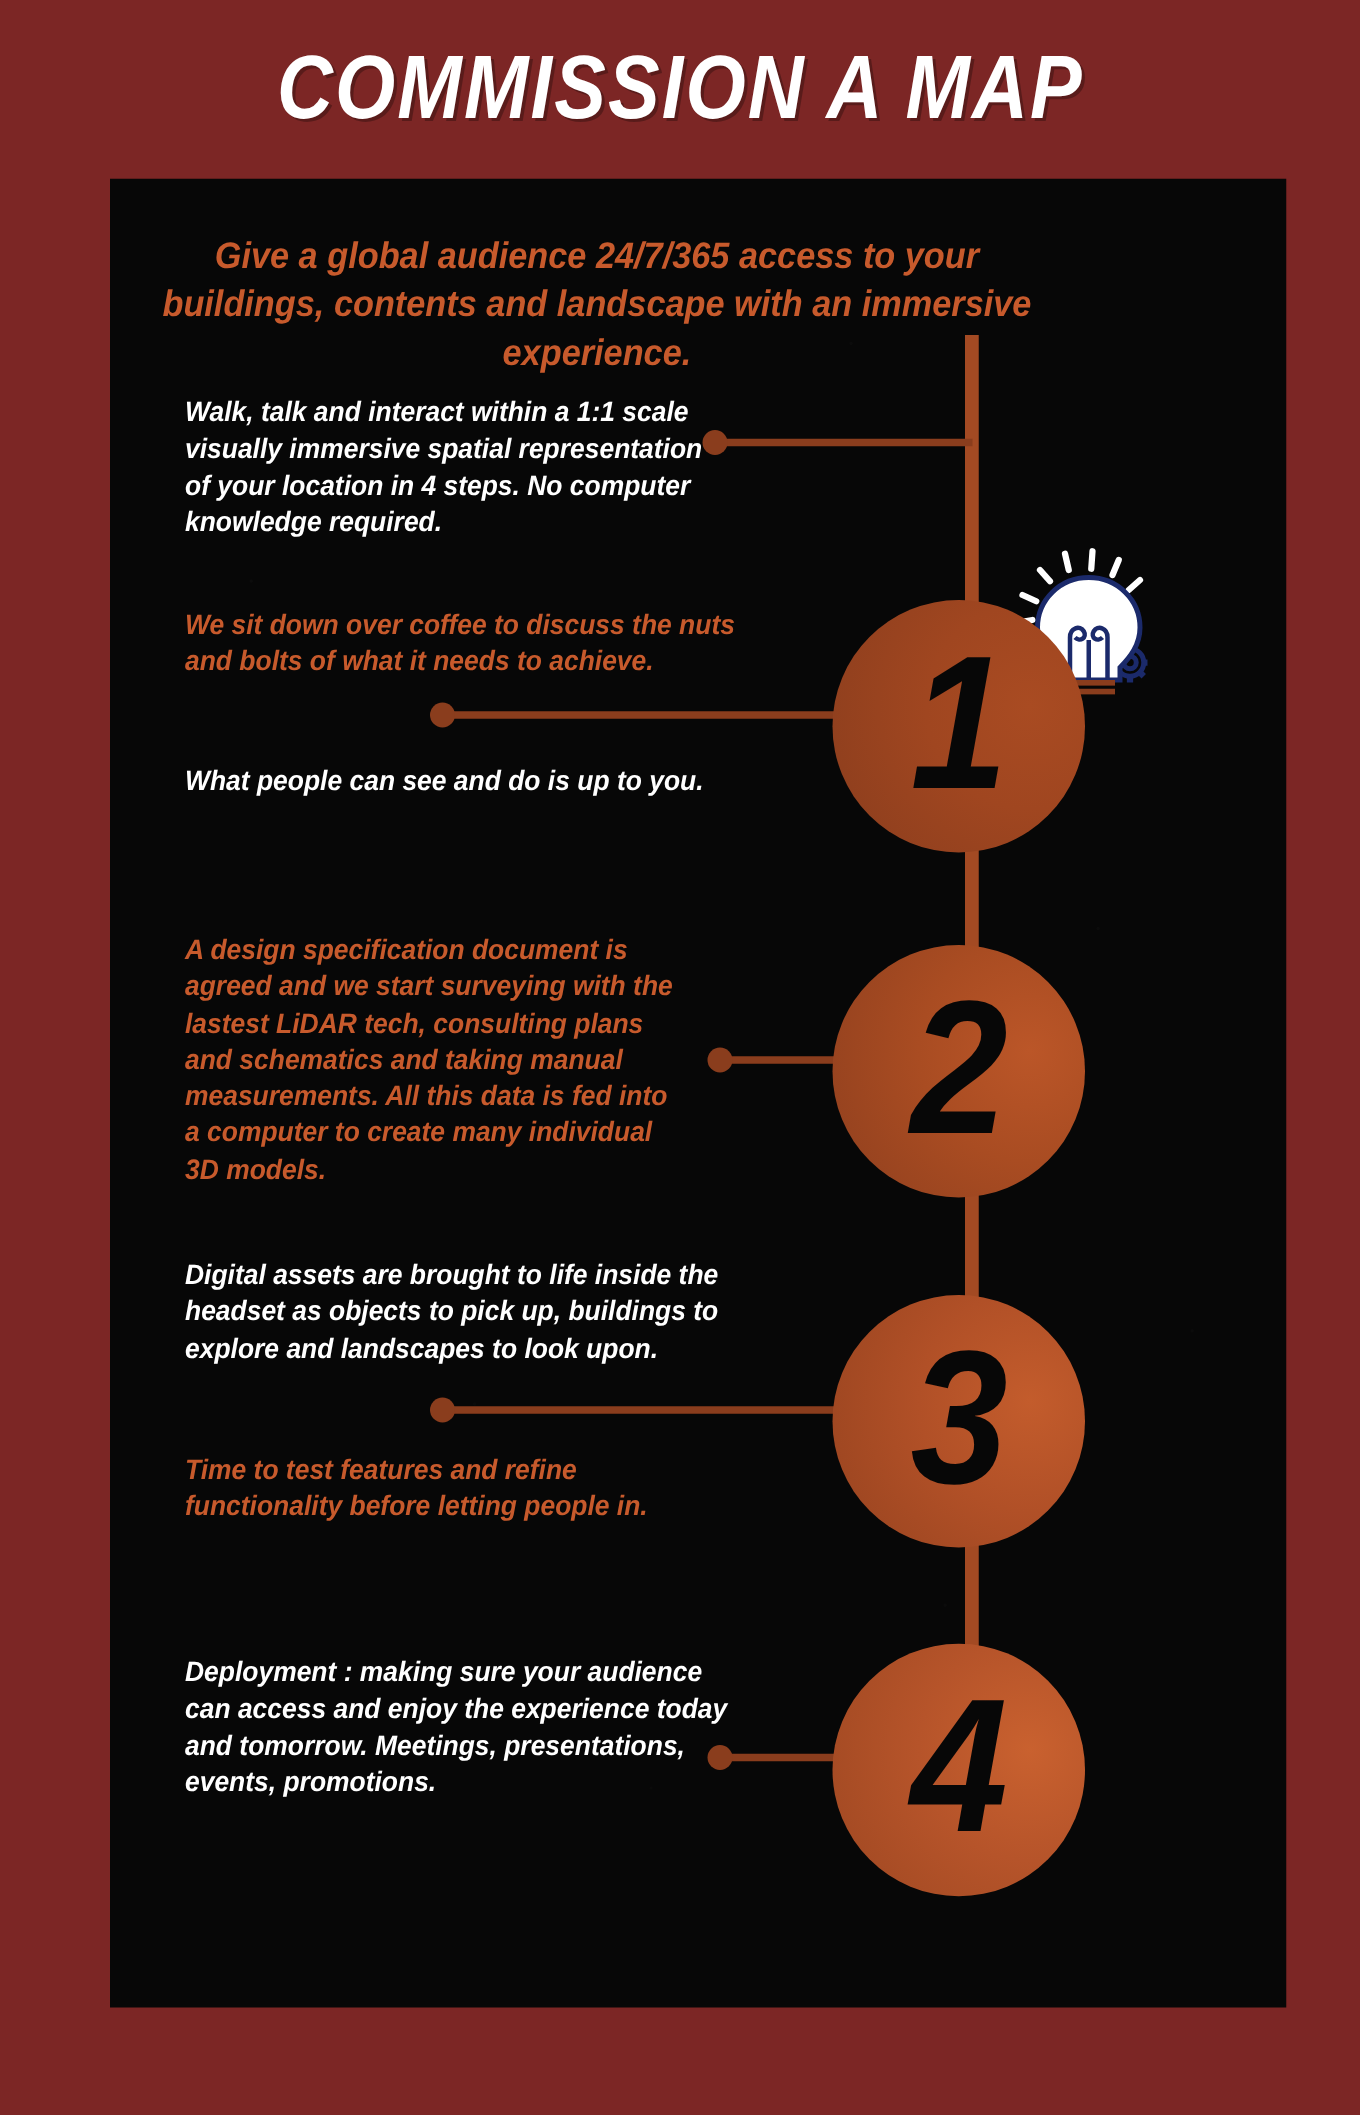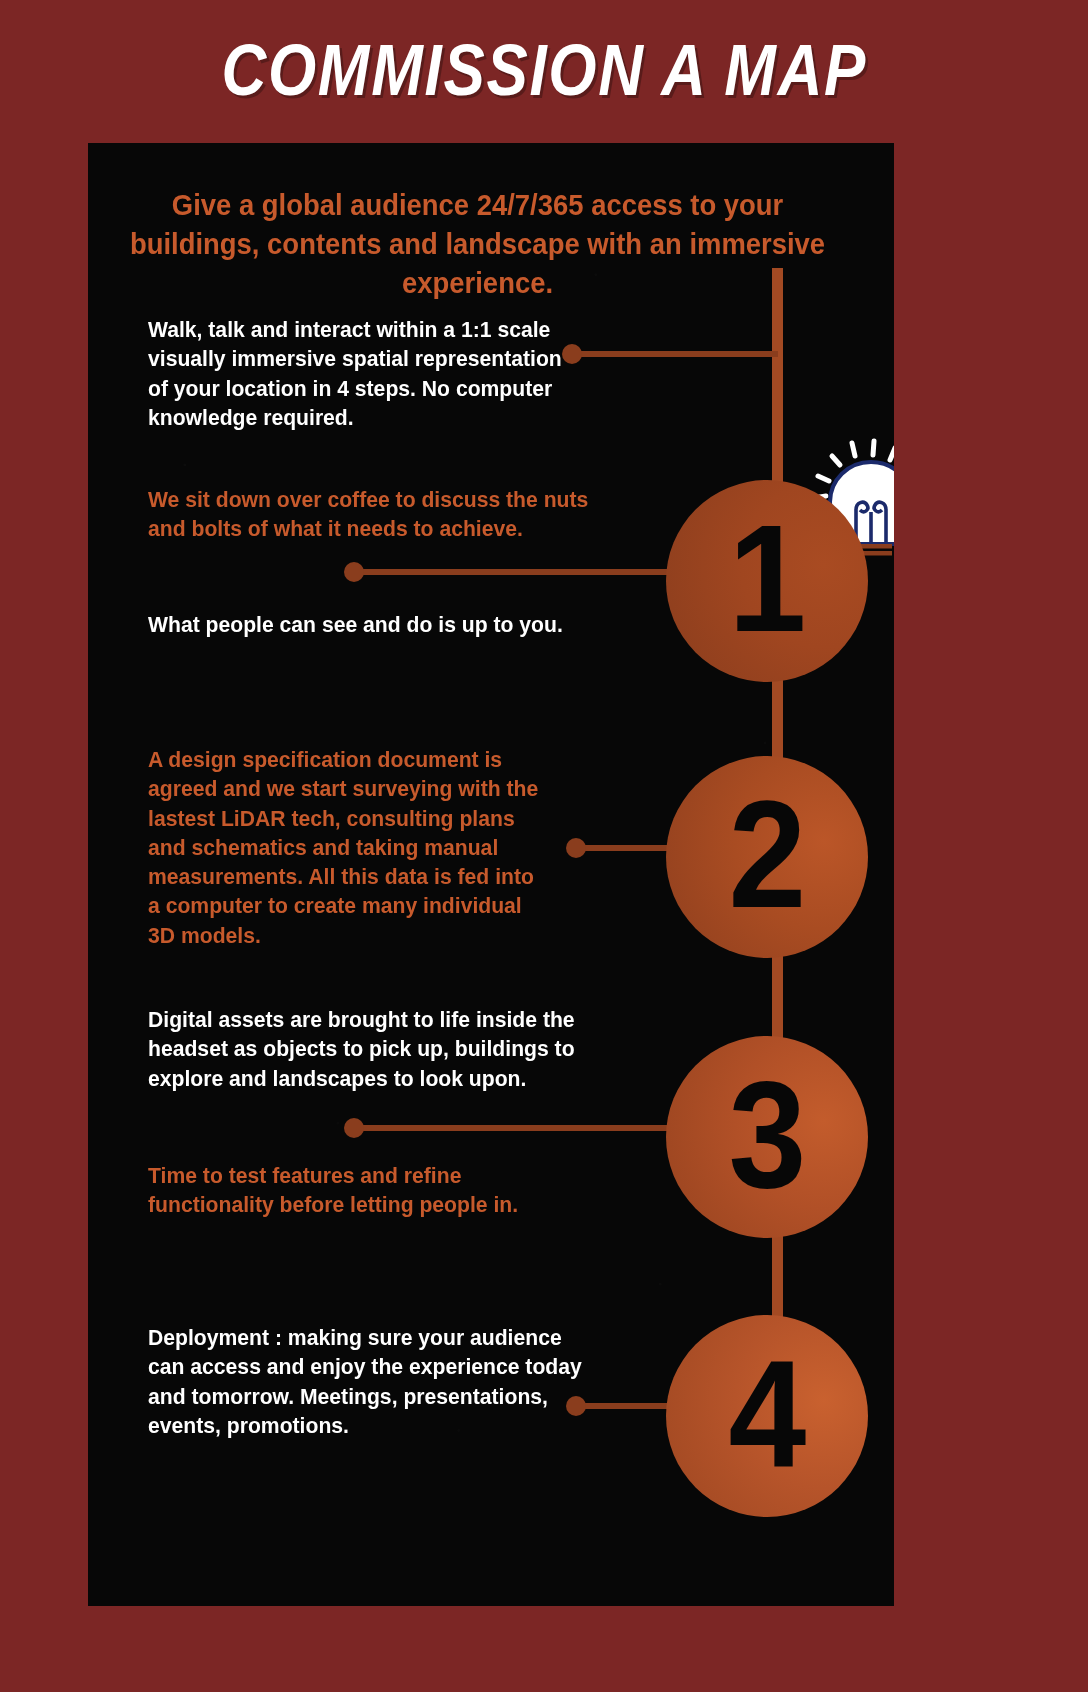--- a/index.html
+++ b/index.html
@@ -44,24 +44,25 @@
     transform-origin: center;
     text-shadow: 3px 3px 0 rgba(0,0,0,0.28);
     white-space: nowrap;
   }
 
   
   .panel {
     position: absolute;
     left: 88px;
     top: 143px;
-    width: 806px;
+    width: 941px;
     height: 1463px;
     background: #070707;
     overflow: hidden;
+    font-style: italic;
   }
   .panel-noise {
     position: absolute;
     inset: 0;
     pointer-events: none;
     opacity: 0.5;
     background-image:
       radial-gradient(circle at 12% 22%, rgba(255,255,255,0.045) 0 1px, transparent 1.6px),
       radial-gradient(circle at 63% 9%,  rgba(255,255,255,0.04) 0 1px, transparent 1.6px),
       radial-gradient(circle at 84% 41%, rgba(255,255,255,0.035) 0 1px, transparent 1.6px),

